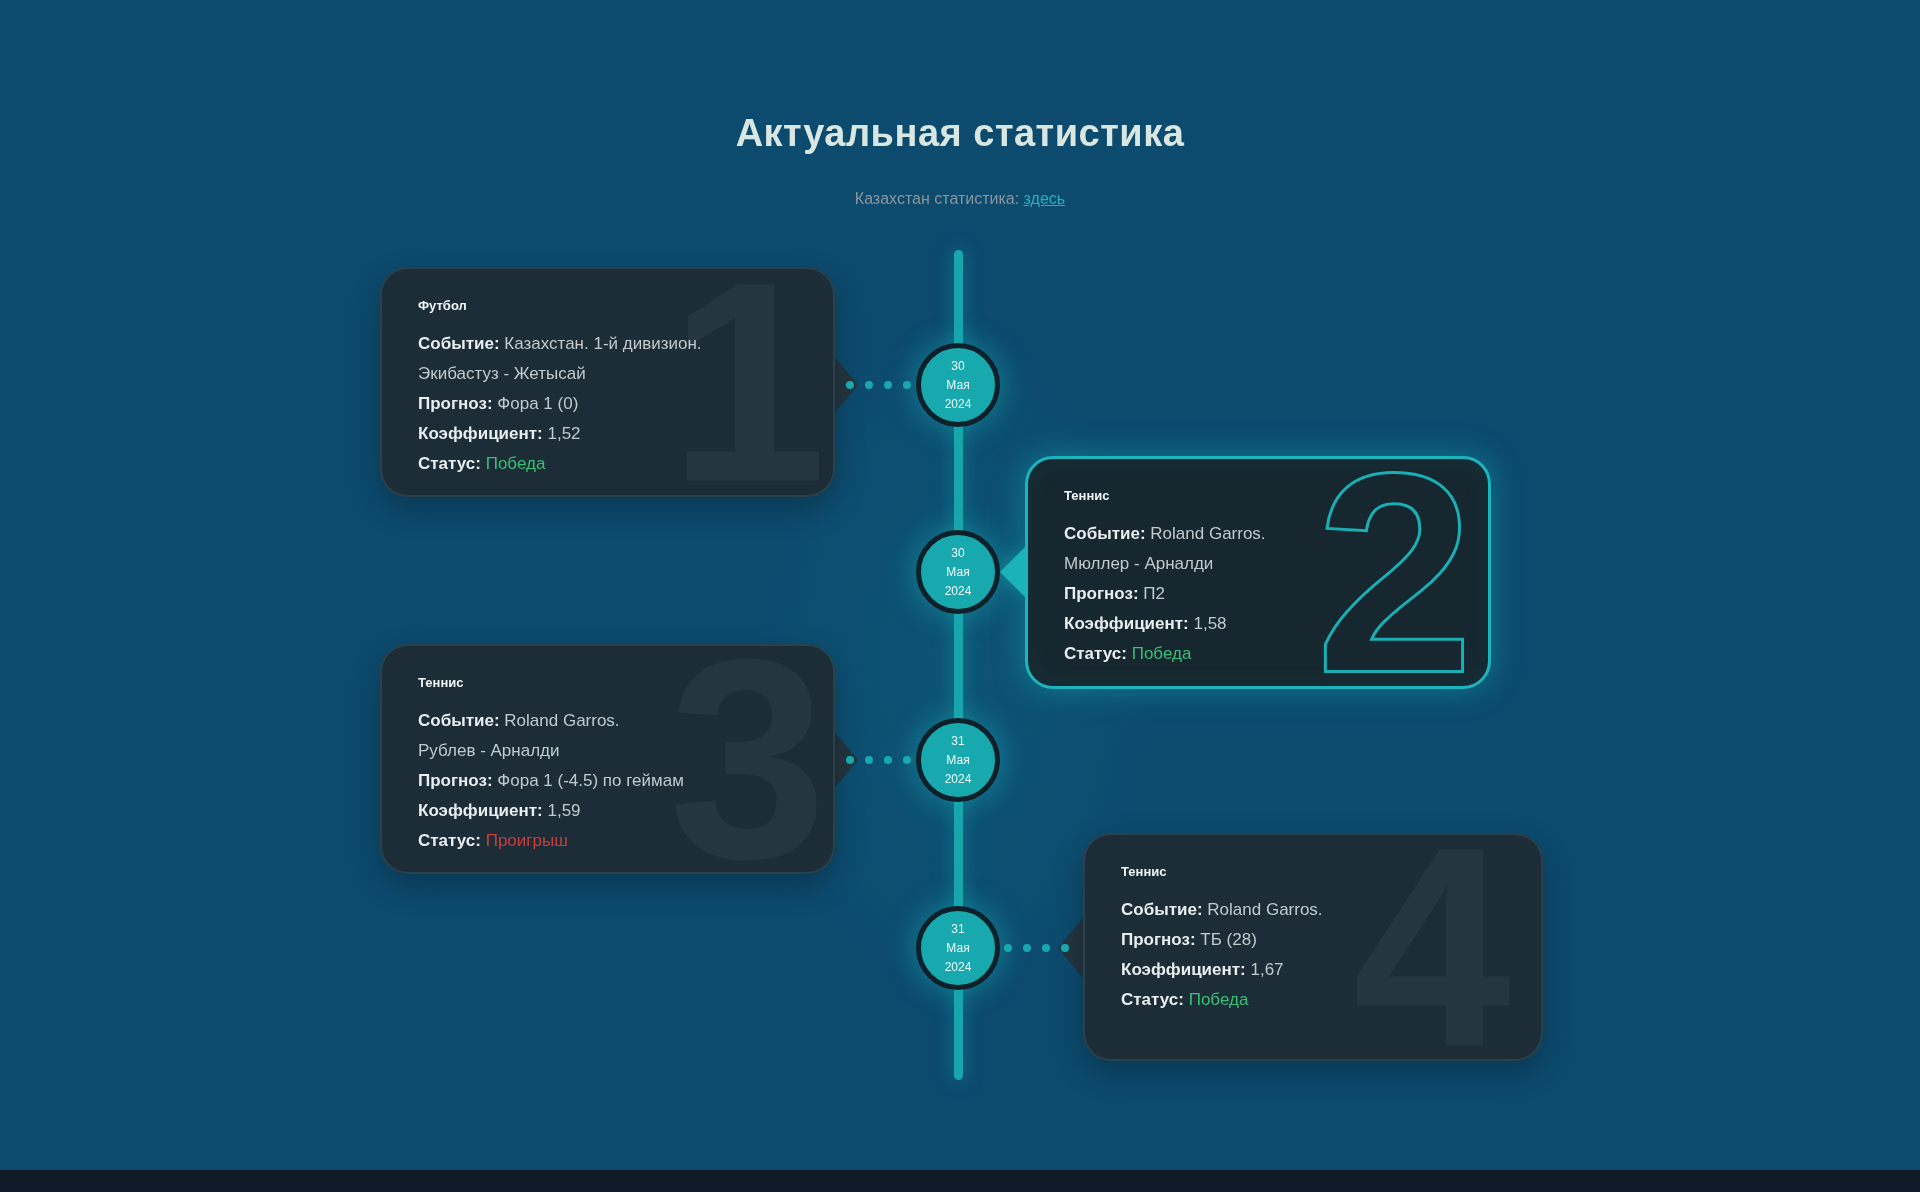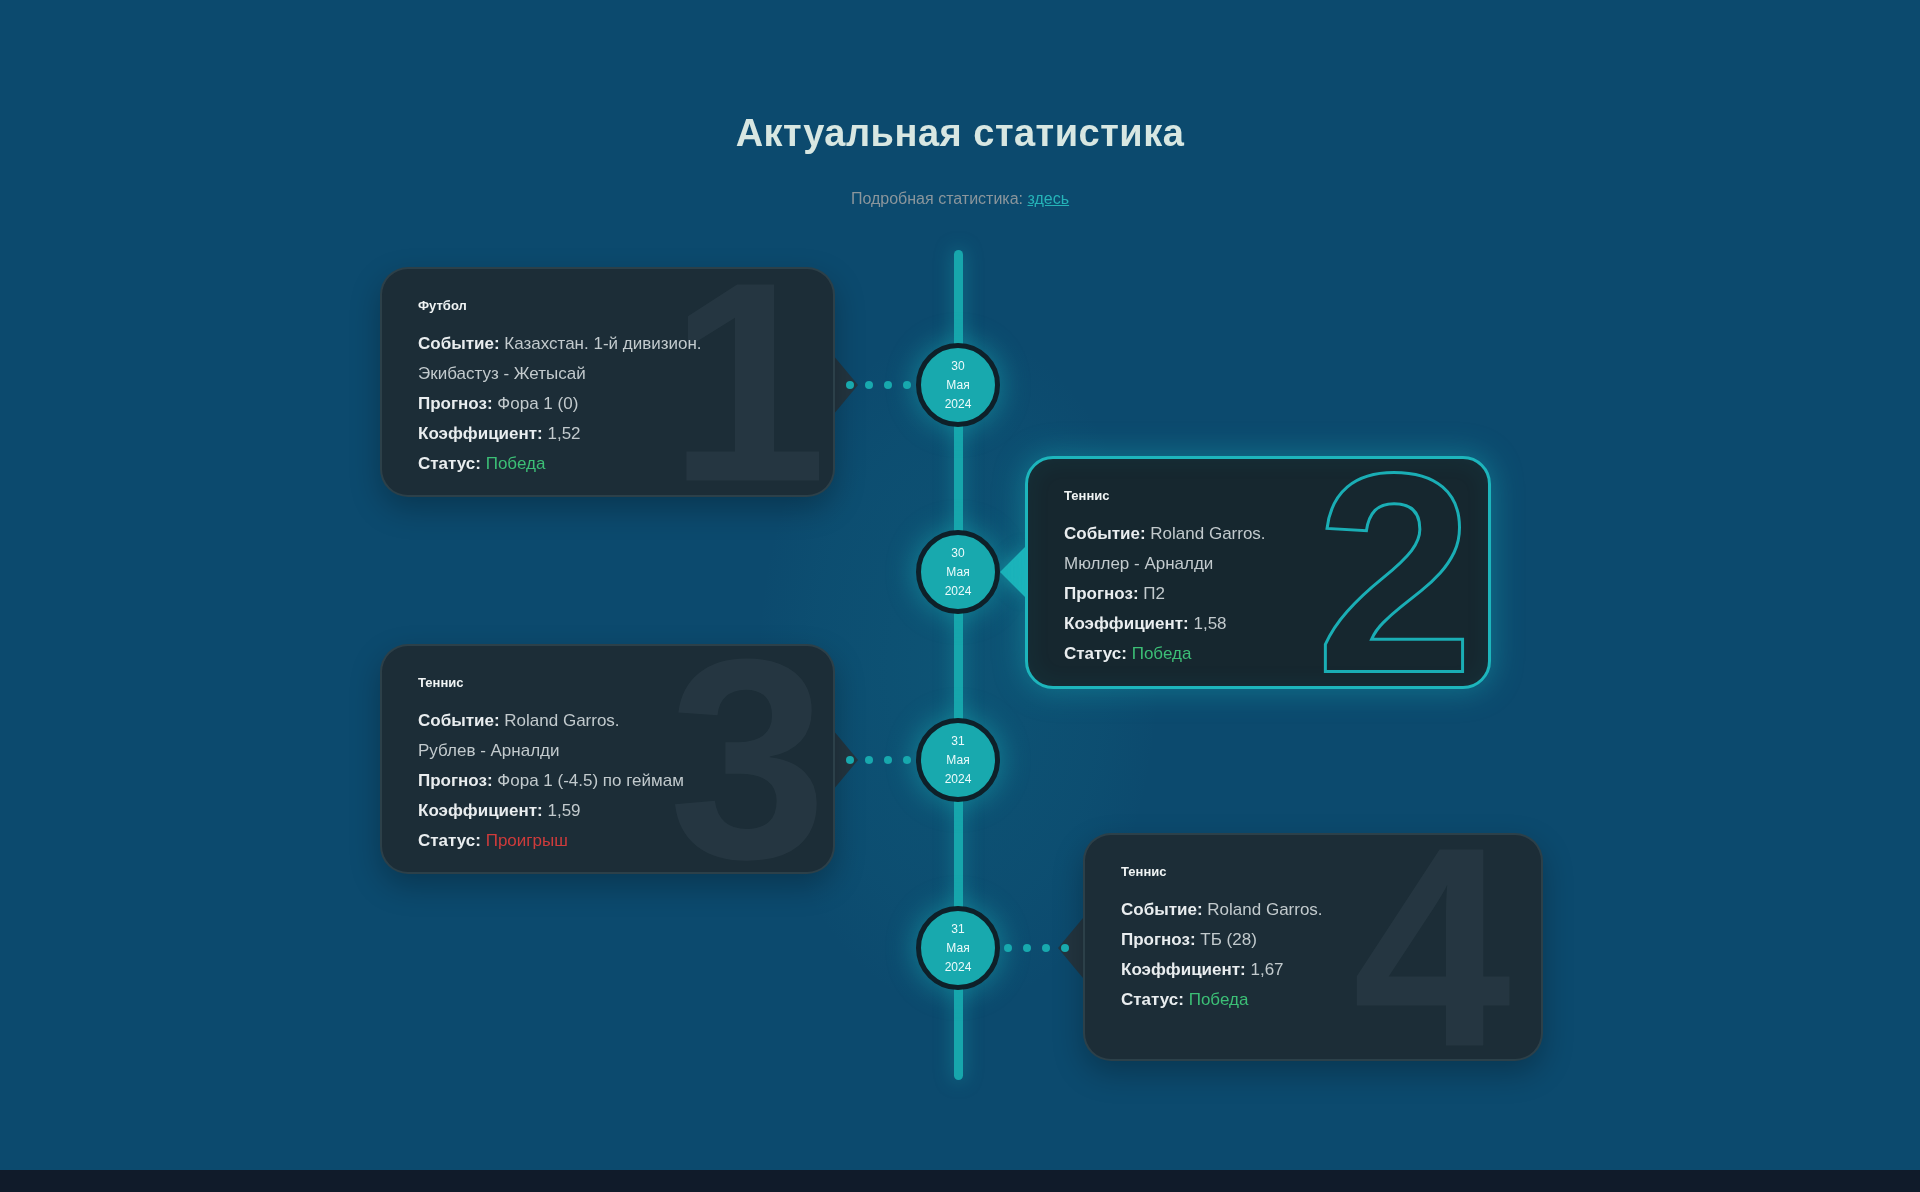--- a/index.html
+++ b/index.html
@@ -86,21 +86,21 @@
 </style>
 </head>
 <body>
 
 <div class="screen">
   <div class="ambient-glow"></div>
 
   <h1 class="page-title">Актуальная статистика</h1>
 
   <div class="subtitle">
-    <span>Подробная статистика:</span>
+    <span>Казахстан статистика:</span>
     <a>здесь</a>
   </div>
 
   <div class="timeline-line"></div>
 
   <div class="card" style="left:380px;top:267px;width:455px;height:230px;">
     <div class="watermark">1</div>
     <h3 class="sport">Футбол</h3>
     <p class="line"><b>Событие:</b> <span>Казахстан. 1-й дивизион.</span></p>
     <p class="line"><span>Экибастуз - Жетысай</span></p>

